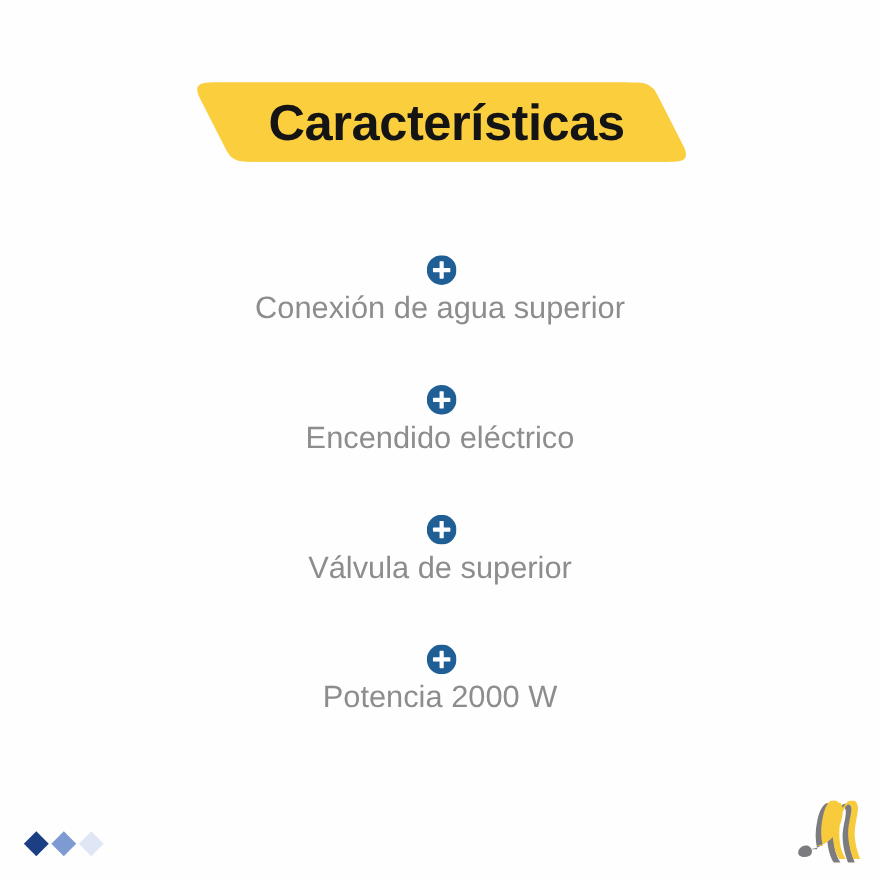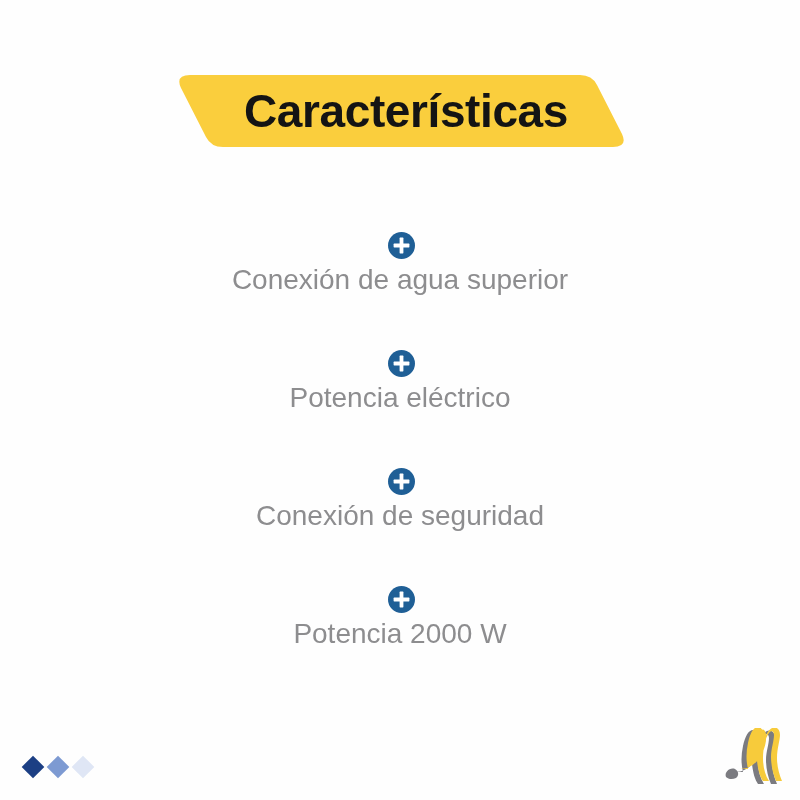--- a/index.html
+++ b/index.html
@@ -162,32 +162,32 @@
     </div>
 
     <div class="feature-row">
       <span class="feature-icon">
         <svg width="27" height="27" viewBox="0 0 27 27">
           <circle cx="13.5" cy="13.5" r="13.5" fill="#1f5f96"></circle>
           <rect x="11.6" y="5.6" width="3.8" height="15.8" rx="0.6" fill="#ffffff"></rect>
           <rect x="5.6" y="11.6" width="15.8" height="3.8" rx="0.6" fill="#ffffff"></rect>
         </svg>
       </span>
-      <div class="feature-label">Potencia eléctrico</div>
-    </div>
-
-    <div class="feature-row">
-      <span class="feature-icon">
-        <svg width="27" height="27" viewBox="0 0 27 27">
-          <circle cx="13.5" cy="13.5" r="13.5" fill="#1f5f96"></circle>
-          <rect x="11.6" y="5.6" width="3.8" height="15.8" rx="0.6" fill="#ffffff"></rect>
-          <rect x="5.6" y="11.6" width="15.8" height="3.8" rx="0.6" fill="#ffffff"></rect>
-        </svg>
-      </span>
-      <div class="feature-label">Conexión de seguridad</div>
+      <div class="feature-label">Encendido eléctrico</div>
+    </div>
+
+    <div class="feature-row">
+      <span class="feature-icon">
+        <svg width="27" height="27" viewBox="0 0 27 27">
+          <circle cx="13.5" cy="13.5" r="13.5" fill="#1f5f96"></circle>
+          <rect x="11.6" y="5.6" width="3.8" height="15.8" rx="0.6" fill="#ffffff"></rect>
+          <rect x="5.6" y="11.6" width="15.8" height="3.8" rx="0.6" fill="#ffffff"></rect>
+        </svg>
+      </span>
+      <div class="feature-label">Válvula de superior</div>
     </div>
 
     <div class="feature-row">
       <span class="feature-icon">
         <svg width="27" height="27" viewBox="0 0 27 27">
           <circle cx="13.5" cy="13.5" r="13.5" fill="#1f5f96"></circle>
           <rect x="11.6" y="5.6" width="3.8" height="15.8" rx="0.6" fill="#ffffff"></rect>
           <rect x="5.6" y="11.6" width="15.8" height="3.8" rx="0.6" fill="#ffffff"></rect>
         </svg>
       </span>

